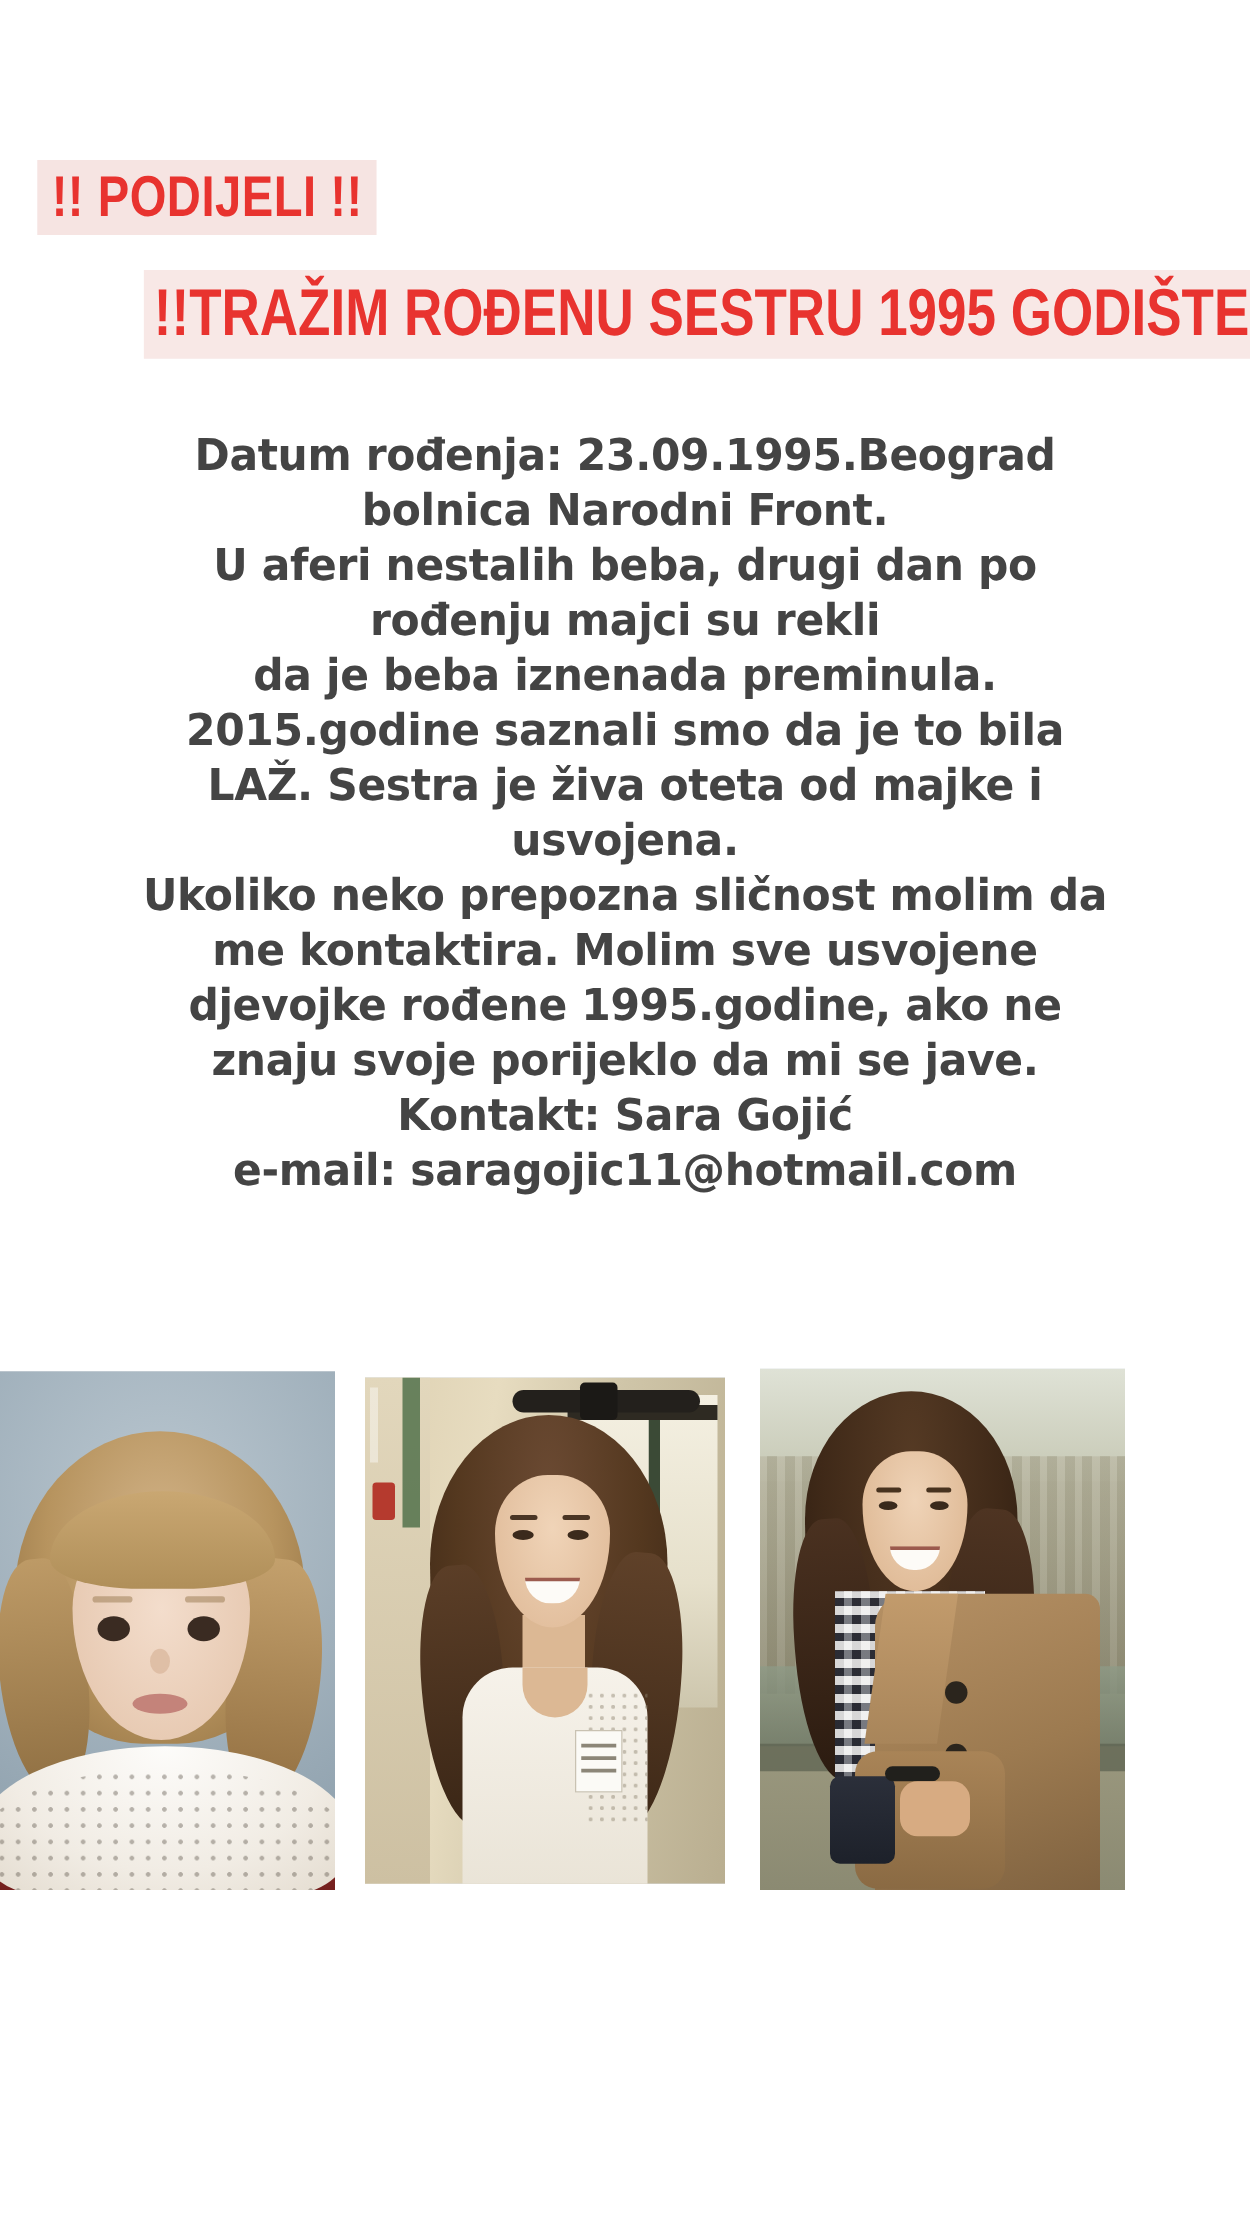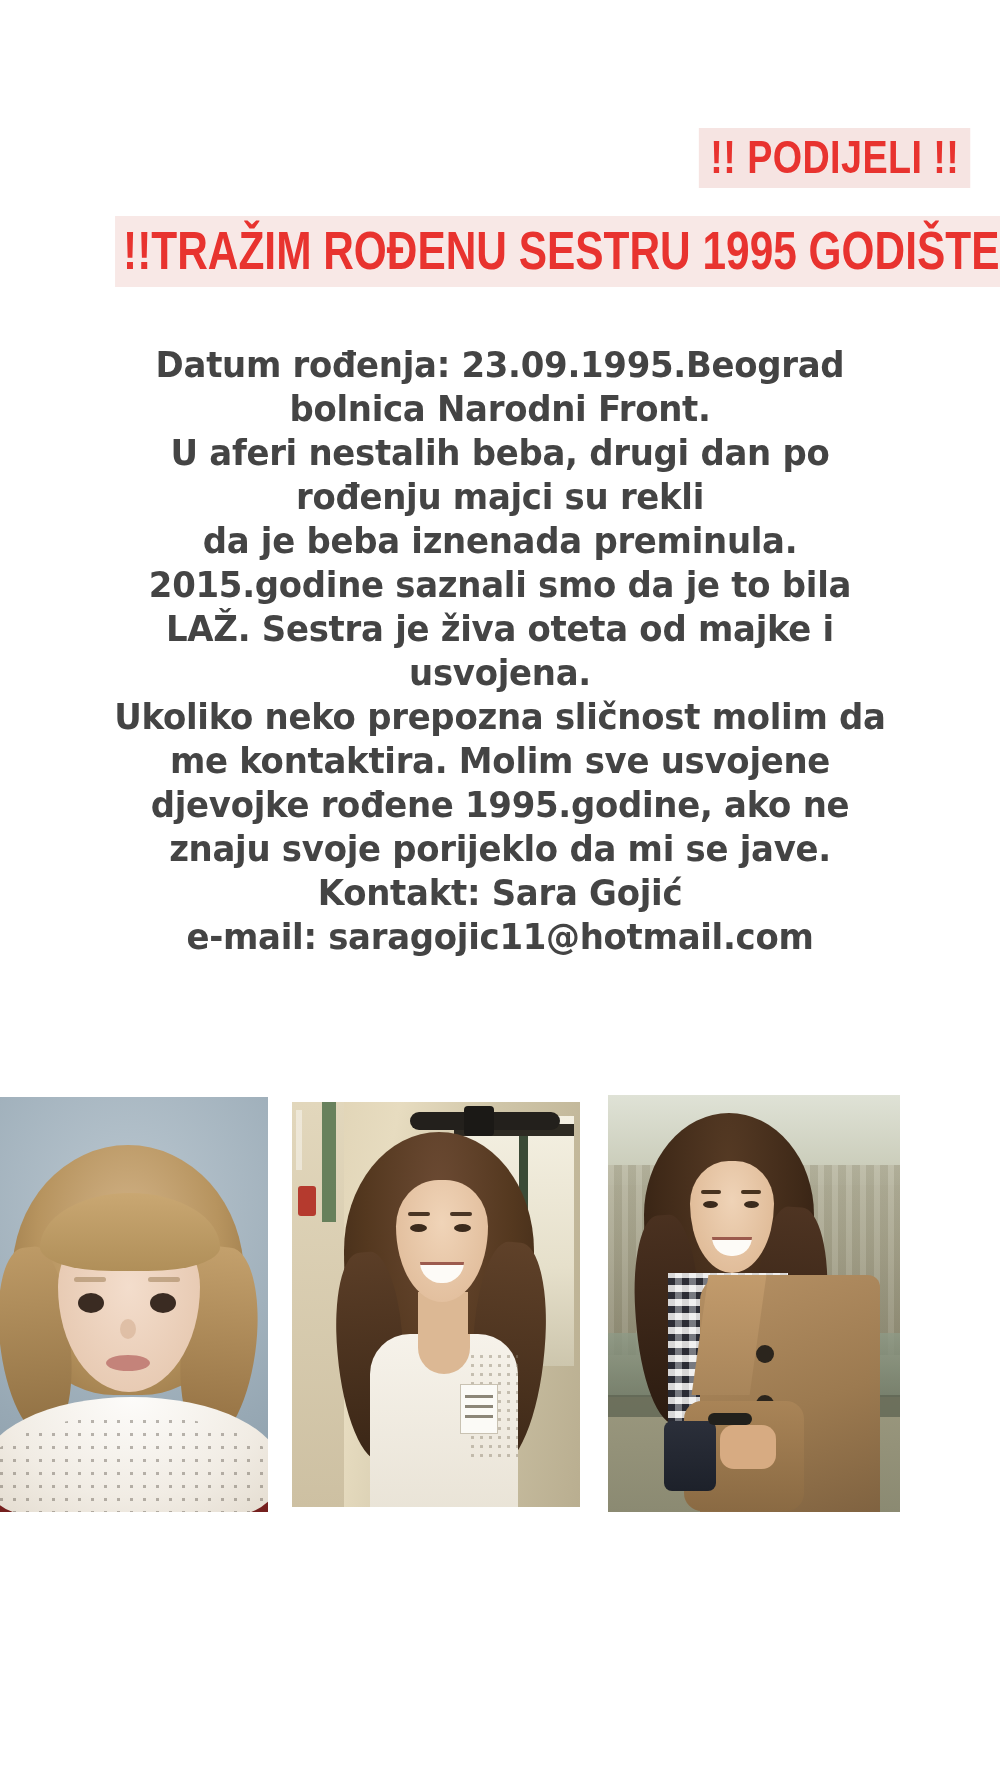--- a/index.html
+++ b/index.html
@@ -24,21 +24,21 @@
   }
 
   
   .headline-block {
     padding-top: 128px;
     text-align: center;
   }
   .headline-1-wrap,
   .headline-2-wrap {
     display: block;
-    text-align: right;
+    text-align: left;
   }
   .headline-1 {
     display: inline-block;
     font-family: "Liberation Sans Narrow", "Liberation Sans", sans-serif;
     font-weight: 700;
     font-size: 46px;
     letter-spacing: 0.5px;
     line-height: 1.0;
     color: #e8332f;
     background: #f6e4e2;

